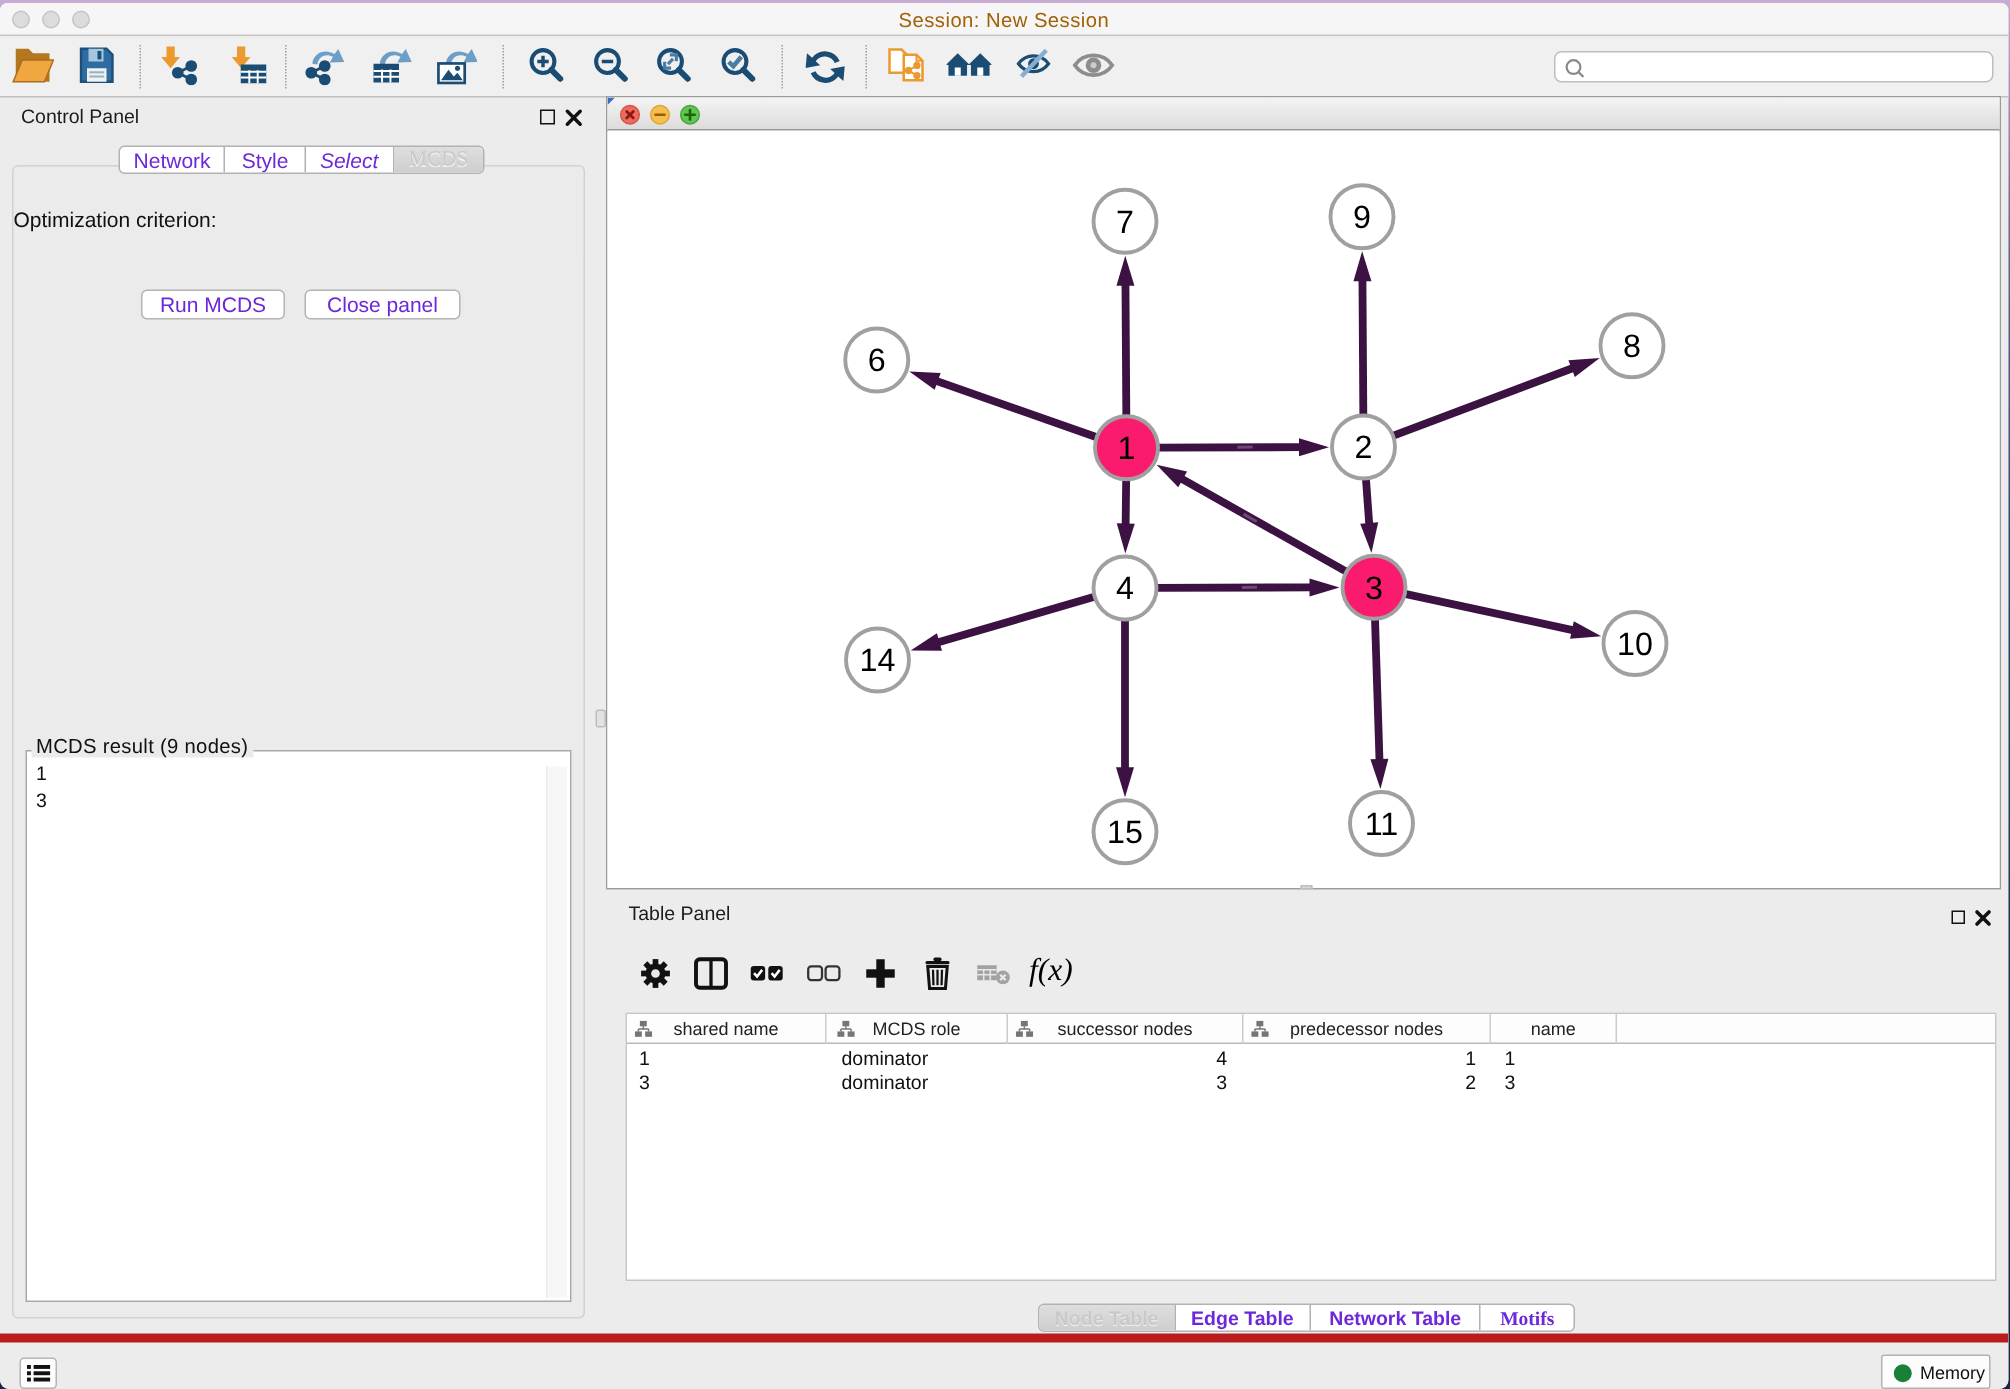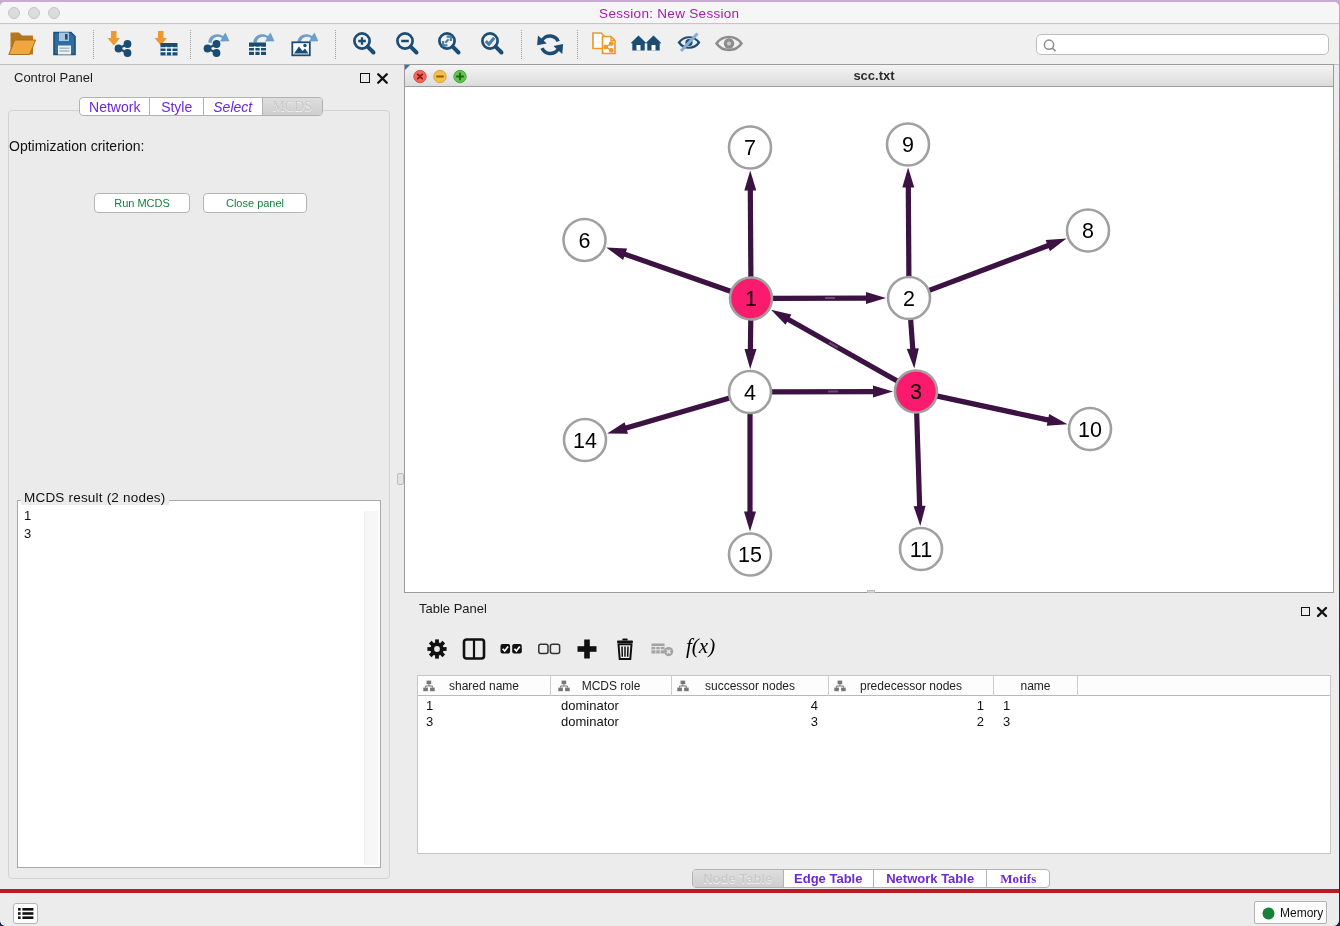--- a/index.html
+++ b/index.html
@@ -8,21 +8,21 @@
   background:linear-gradient(to bottom,#c9acd4 0%,#b697c6 4%,#70639c 16%,#31477a 38%,#1d3158 70%,#16284a 100%); }
 #win { position:absolute; left:0; top:2px; width:1338.5px; height:924px;
   background:#ececec; border-radius:5px 5px 6px 6px; overflow:hidden; }
 .abs { position:absolute; }
 
 #titlebar { position:absolute; left:0; top:0; width:100%; height:22px;
   background:#f6f6f6; border-bottom:1px solid #c6c6c6; }
 .tl { position:absolute; top:5px; width:12px; height:12px; border-radius:50%;
   background:#dcdcdc; border:1px solid #c5c5c5; }
 #titletext { position:absolute; top:4px; left:0; width:100%; text-align:center;
-  font-size:13.5px; letter-spacing:0.3px; color:#a21caf; }
+  font-size:13.5px; letter-spacing:0.3px; color:#a16207; }
 
 #toolbar { position:absolute; left:0; top:23px; width:100%; height:40px;
   background:#f0f0f0; border-bottom:1px solid #c0c0c0; }
 .tbi { position:absolute; top:6px; }
 .tsep { position:absolute; top:5px; height:29px; width:0;
   border-left:1px dotted #9d9d9d; }
 #search { position:absolute; left:1036px; top:9px; width:293px; height:21px;
   background:#fff; border:1px solid #bdbdbd; border-radius:5px; }
 
 .ptitle { font-size:13px; color:#1c1c1c; }
@@ -32,21 +32,21 @@
   border-right:1px solid #b2b2b2; color:#6d28d9; }
 .seg div:last-child { border-right:none;font-family:Liberation Serif, serif; }
 .seg .on { background:linear-gradient(#dedede,#cecece); color:#c9c9c9;
   text-shadow:0 1px 0 #f2f2f2; }
 #cpbox { position:absolute; left:8px; top:108px; width:382px; height:769px;
   border:1px solid #d2d2d2; border-radius:4px; background:#ebebeb; }
 #mcdssel { position:absolute; left:44px; top:158px; width:310px; height:20px;
   background:#fff; border:1px solid #b4b4b4; border-radius:5px;
   font-size:14px; color:#111; line-height:19px; padding-left:13px; }
 .btn { position:absolute; height:20px; background:#fff; border:1px solid #b4b4b4;
-  border-radius:4px; font-size:11px; color:#15803d; text-align:center; line-height:18px; }
+  border-radius:4px; font-size:14px; color:#6d28d9; text-align:center; line-height:18px; }
 #fieldset { position:absolute; left:17px; top:498px; width:364px; height:368px;
   border:1px solid #a8a8a8; background:#fff; }
 #fslegend { position:absolute; left:21px; top:488px; background:#ebebeb;
   font-size:13.5px; letter-spacing:0.2px; color:#111; padding:0 3px; }
 #fstrack { position:absolute; right:2px; top:10px; bottom:2px; width:14px;
   background:#f7f7f7; border-left:1px solid #ededed; }
 
 #netframe { position:absolute; left:404px; top:62px; width:930px; height:529px;
   border:1px solid #9b9b9b; background:#fff; }
 #nettitle { position:absolute; left:0; top:0; width:100%; height:22px;
@@ -56,21 +56,21 @@
 #tablepanel { position:absolute; left:408px; top:594px; width:931px; height:293px; }
 #tptable { position:absolute; left:9px; top:79px; width:914px; height:179px;
   background:#fff; border:1px solid #c6c6c6; }
 #tphead { position:absolute; left:0; top:0; width:100%; height:20px;
   background:#fdfdfd; border-bottom:1px solid #b9b9b9; }
 .hcell { position:absolute; top:0; height:20px; border-right:1px solid #cccccc;
   font-size:12px; color:#222; text-align:center; line-height:20px; }
 .tcell { position:absolute; font-size:13px; color:#111; height:16px; line-height:16px; }
 
 #statusbar { position:absolute; left:0; top:887px; width:100%; height:37px;
-  background:#ececec; border-top:4px solid #b91c1c; }
+  background:#ececec; border-top:6px solid #b91c1c; }
 #memorybtn { position:absolute; left:1254px; top:8px; width:73px; height:23px;
   background:#fcfcfc; border:1px solid #b3b3b3; border-radius:2px;
   font-size:12px; color:#111; }
 #listbtn { position:absolute; left:13px; top:10px; width:25px; height:21px;
   background:#fdfdfd; border:1px solid #b5b5b5; border-radius:3px; }
 </style>
 </head>
 <body>
 <div id="win">
 
@@ -242,38 +242,37 @@
     <div style="width:59px;font-style:italic;">Select</div>
     <div class="on" style="width:60px;">MCDS</div>
   </div>
   <div class="abs" style="left:9px; top:136px; width:380px; font-size:14px; color:#111;">Optimization criterion:</div>
   <div class="btn" style="left:94px; top:191px; width:96px;">Run MCDS</div>
   <div class="btn" style="left:203px; top:191px; width:104px;">Close panel</div>
   <div id="fieldset">
     <div id="fstrack"></div>
     <div style="position:absolute; left:6px; top:6px; font-size:13px; color:#111; line-height:17.5px;">1<br>3</div>
   </div>
-  <div id="fslegend">MCDS result (2 nodes)</div>
+  <div id="fslegend">MCDS result (9 nodes)</div>
 
   <div class="abs" style="left:397px; top:471px; width:7px; height:12px; background:#e2e2e2; border:1px solid #bdbdbd; border-radius:2px;"></div>
 
   <div id="netframe">
     <div id="nettitle">
       <svg style="position:absolute;left:0;top:0;" width="5" height="5">
           <path d="M0 0 L5 0 L0 5 Z" fill="#3c6cc0"></path>
         </svg>
       <svg style="position:absolute;left:8px;top:4px;" width="62" height="15" viewBox="0 0 62 15">
 <circle cx="7" cy="7.5" r="6.2" fill="#ee6a5f" stroke="#d5554b" stroke-width="1"></circle>
 <path d="M4.8 5.3 L9.2 9.7 M9.2 5.3 L4.8 9.7" stroke="#8c1713" stroke-width="1.8" stroke-linecap="round"></path>
 <circle cx="27" cy="7.5" r="6.2" fill="#f5bf4e" stroke="#dda738" stroke-width="1"></circle>
 <path d="M24 7.5 L30 7.5" stroke="#985d00" stroke-width="1.8" stroke-linecap="round"></path>
 <circle cx="47" cy="7.5" r="6.2" fill="#61c354" stroke="#4ba53c" stroke-width="1"></circle>
 <path d="M47 4.4 L47 10.6 M43.9 7.5 L50.1 7.5" stroke="#1d6407" stroke-width="1.8" stroke-linecap="round"></path>
 </svg>
-      <div style="position:absolute; top:3px; left:5px; width:100%; text-align:center; font-size:13px; font-weight:bold; color:#2d2d2d;">scc.txt</div>
     </div>
     <div id="netcanvas">
       <svg width="928" height="504" viewBox="0 0 928 504">
 <line x1="345.9" y1="191.0" x2="345.3" y2="100.5" stroke="#3c1243" stroke-width="5.2"></line>
 <polygon points="345.2,82.5 351.3,102.5 339.3,102.5" fill="#3c1243"></polygon>
 <line x1="327.6" y1="204.0" x2="218.2" y2="165.6" stroke="#3c1243" stroke-width="5.2"></line>
 <polygon points="201.2,159.6 222.1,160.6 218.1,171.9" fill="#3c1243"></polygon>
 <line x1="365.5" y1="210.4" x2="463.0" y2="210.1" stroke="#3c1243" stroke-width="5.2"></line>
 <polygon points="481.0,210.1 461.0,216.1 461.0,204.1" fill="#3c1243"></polygon>
 <line x1="345.8" y1="230.0" x2="345.4" y2="263.0" stroke="#3c1243" stroke-width="5.2"></line>

